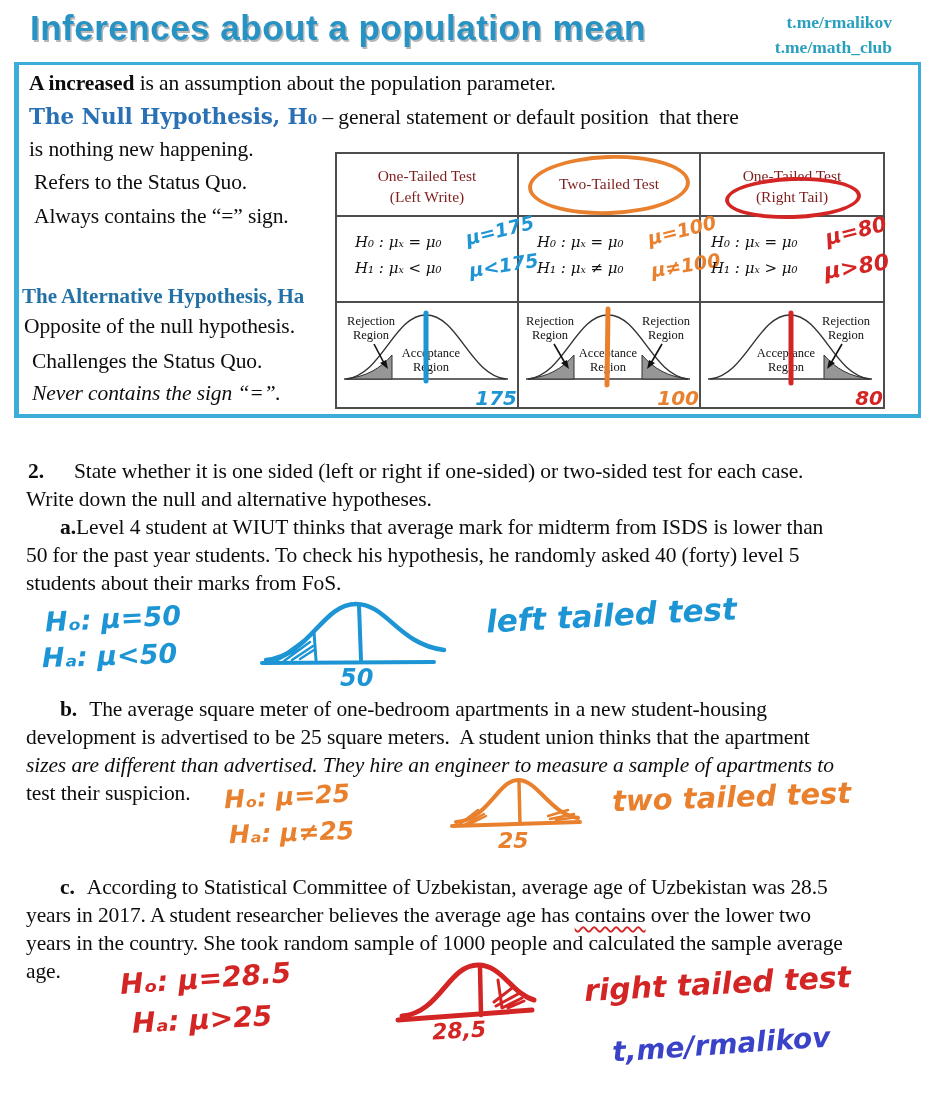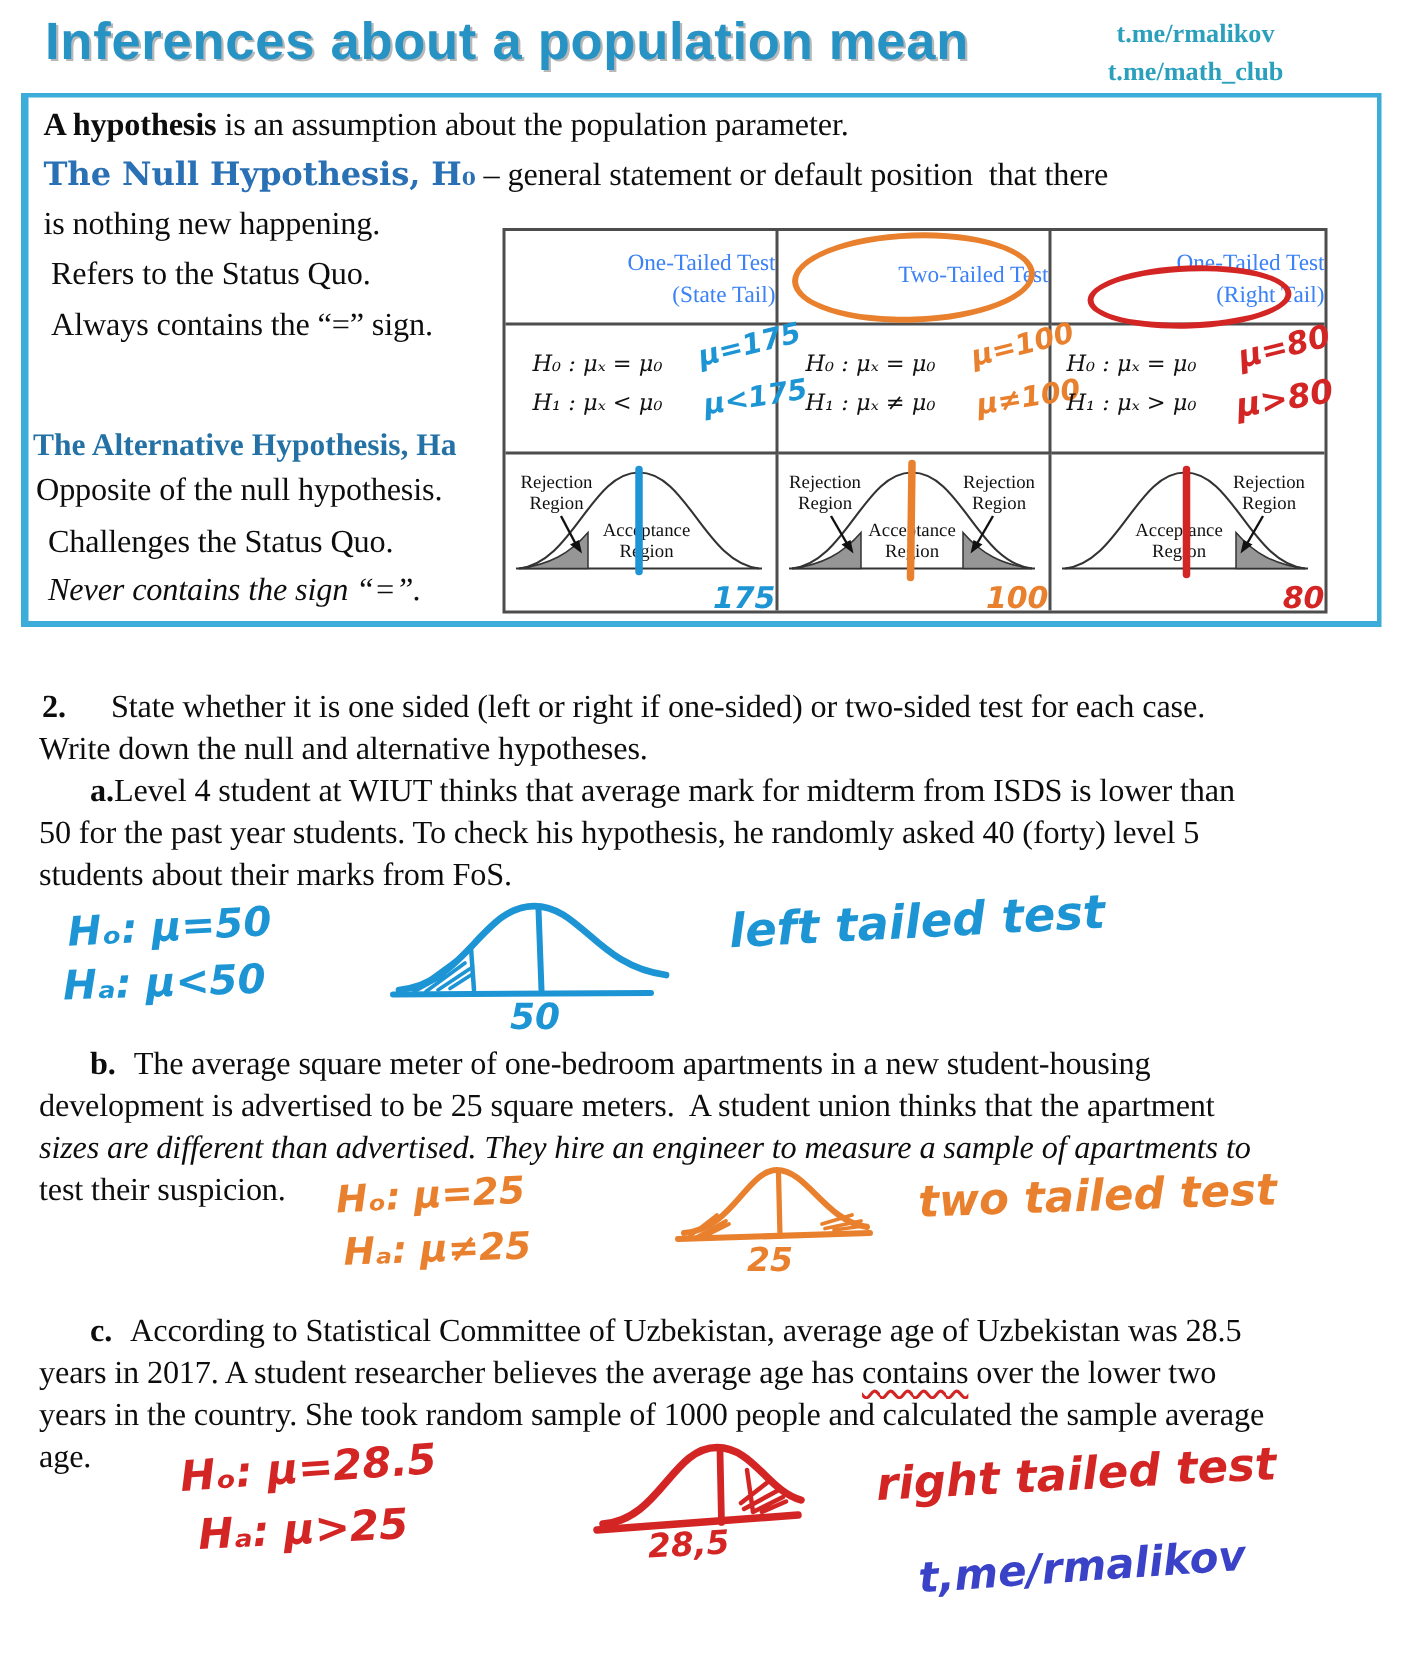--- a/index.html
+++ b/index.html
@@ -5,33 +5,33 @@
   html,body{margin:0;padding:0;background:#fff;}
   .page{position:relative;width:944px;height:1120px;background:#fff;overflow:hidden;
         font-family:"Liberation Serif",serif;color:#111;}
   .abs{position:absolute;}
   .serif{font-family:"Liberation Serif",serif;font-size:21.5px;color:#0d0d0d;white-space:pre-wrap;letter-spacing:-0.1px;}
   .dj{font-family:"DejaVu Serif",serif;}
   b{font-weight:bold;}
   
   .title{font-family:"Liberation Sans",sans-serif;font-weight:bold;font-size:35px;color:#2793c4;
          letter-spacing:0.5px;text-shadow:1.5px 1.5px 0 rgba(95,95,95,0.45);white-space:nowrap;}
-  .tglinks{width:190px;text-align:center;color:#2aa0bd;font-weight:bold;font-size:17.5px;line-height:1.45;
+  .tglinks{width:190px;text-align:right;color:#2aa0bd;font-weight:bold;font-size:17.5px;line-height:1.45;
            font-family:"Liberation Serif",serif;}
   
   .defbox{left:14px;top:62px;width:899px;height:349px;border:3px solid #3cacd8;border-left-width:5px;border-bottom-width:4px;background:#fff;}
   .null-h{color:#2a70b4;font-weight:bold;}
   .alt-h{color:#2471a6;font-weight:bold;font-size:21px;}
   
   .htable{left:335px;top:152px;width:546px;height:253px;border:2px solid #4d4d4d;background:#fff;
           display:grid;grid-template-columns:1fr 1fr 1fr;grid-template-rows:63px 86px 1fr;}
   .hcell{position:relative;border-right:2px solid #4d4d4d;border-bottom:2px solid #4d4d4d;}
   .hcell.lc{border-right:none;}
   .hcell.lr{border-bottom:none;}
-  .hhdr{position:absolute;left:0;right:0;top:12px;text-align:right;font-size:15.5px;line-height:1.35;color:#3b82f6;}
+  .hhdr{position:absolute;left:0;right:0;top:12px;text-align:center;font-size:15.5px;line-height:1.35;color:#7f1d1d;}
   .fwrap{position:absolute;left:18px;top:13px;font-family:"DejaVu Serif",serif;font-style:italic;
          font-size:15px;line-height:1.7;color:#111;}
   .oval{position:absolute;border-radius:50%;}
   .oval.orange{border:4px solid #e8802e;left:9px;top:1px;width:154px;height:52px;transform:rotate(-2deg);}
   .oval.red{border:4px solid #d42525;left:24px;top:23px;width:128px;height:34px;transform:rotate(-2deg);}
   
   .curve-svg{position:absolute;left:1px;top:2px;}
   .curve-svg text{font-family:"Liberation Serif",serif;font-size:12.5px;fill:#111;text-anchor:middle;}
   .curve-svg .bell{fill:none;stroke:#333;stroke-width:1.4;}
   .curve-svg .base{stroke:#333;stroke-width:1.4;}
@@ -56,37 +56,37 @@
 
 <div class="page">
 
   <div class="abs title" style="left:30px;top:8px;">Inferences about a population mean</div>
   <div class="abs tglinks" style="left:702px;top:10px;">
     <div>t.me/rmalikov</div>
     <div>t.me/math_club</div>
   </div>
 
   <div class="abs defbox">
-    <div class="abs serif" style="left:10px;top:6px;"><b>A hypothesis</b><span> is an assumption about the population parameter.</span></div>
+    <div class="abs serif" style="left:10px;top:6px;"><b>A increased</b><span> is an assumption about the population parameter.</span></div>
     <div class="abs serif" style="left:10px;top:39px;"><span class="null-h dj">The Null Hypothesis, H₀</span><span> – general statement or default position  that there</span></div>
     <div class="abs serif" style="left:10px;top:72px;">is nothing new happening.</div>
     <div class="abs serif" style="left:15px;top:105px;">Refers to the Status Quo.</div>
     <div class="abs serif" style="left:15px;top:139px;">Always contains the “=” sign.</div>
     <div class="abs alt-h" style="left:3px;top:219px;">The Alternative Hypothesis, Ha</div>
     <div class="abs serif" style="left:5px;top:249px;">Opposite of the null hypothesis.</div>
     <div class="abs serif" style="left:13px;top:284px;">Challenges the Status Quo.</div>
     <div class="abs serif" style="left:13px;top:316px;font-style:italic;">Never contains the sign “=”.</div>
   </div>
 
   <div class="abs htable">
 
     <div class="hcell">
       <div class="hhdr">
           <div>One-Tailed Test</div>
-          <div>(State Tail)</div>
+          <div>(Left Write)</div>
         </div>
     </div>
     <div class="hcell">
       <div class="hhdr" style="top:20px;">
           <div>Two-Tailed Test</div>
         </div>
       <div class="oval orange"></div>
     </div>
     <div class="hcell lc">
       <div class="hhdr">

